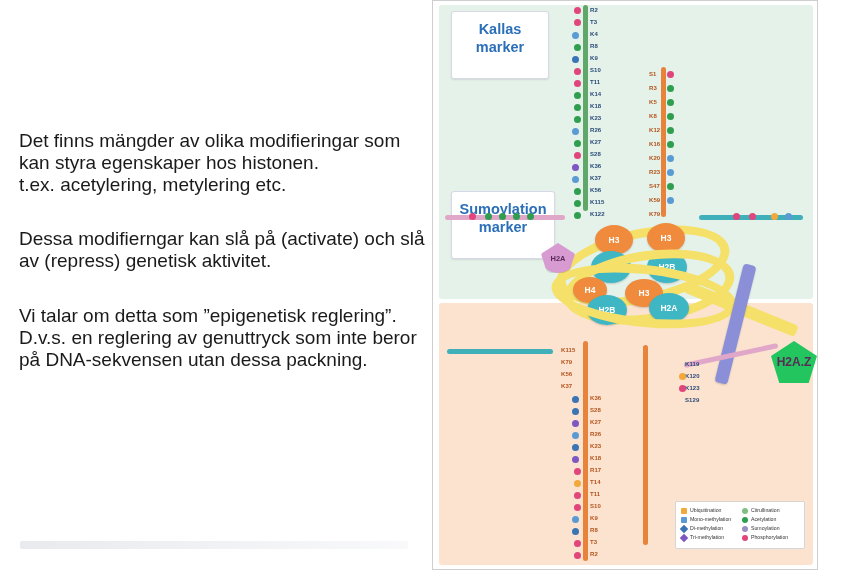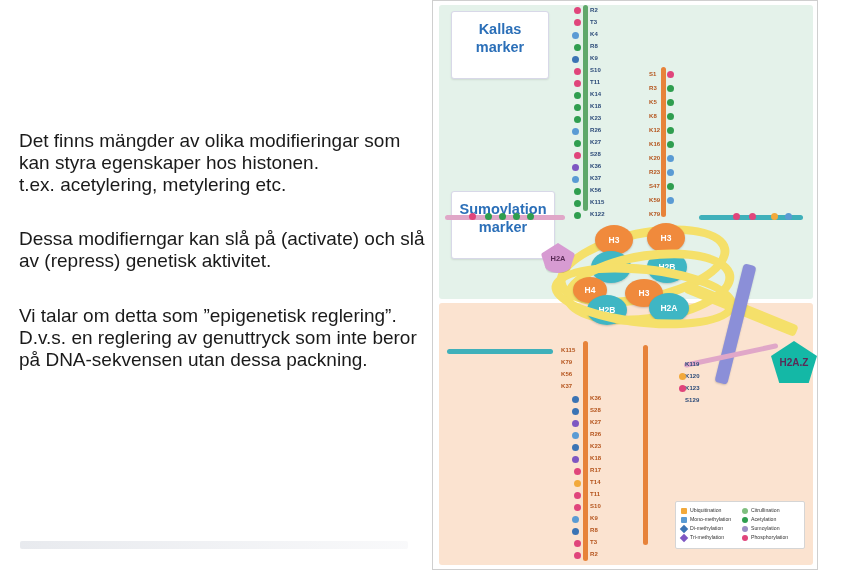--- a/index.html
+++ b/index.html
@@ -147,24 +147,24 @@
   .h2a1{ left: 70px;  top: 44px; width: 40px; height: 32px; background: #3fb6c4; }
   .h2b1{ left: 126px; top: 44px; width: 40px; height: 32px; background: #3fb6c4; }
   .h4a { left: 52px;  top: 70px; width: 34px; height: 26px; background: #f08a3c; }
   .h3c { left: 104px; top: 72px; width: 38px; height: 28px; background: #f08a3c; }
   .h2b2{ left: 66px;  top: 88px; width: 40px; height: 30px; background: #3fb6c4; }
   .h2a2{ left: 128px; top: 86px; width: 40px; height: 30px; background: #3fb6c4; }
   .h2ax {
     position: absolute;
     left: 250px; top: 134px;
     width: 46px; height: 42px;
-    background: #14b8a6;
+    background: #22c55e;
     clip-path: polygon(50% 0%, 100% 36%, 82% 100%, 18% 100%, 0% 36%);
     display: flex; align-items: center; justify-content: center;
-    font-size: 10px; font-weight: bold; color: #5a2b57;
+    font-size: 12px; font-weight: bold; color: #5a2b57;
   }
   .h2a-left {
     position: absolute;
     left: 20px; top: 36px;
     width: 34px; height: 30px;
     background: #d79bd2;
     clip-path: polygon(50% 0%, 100% 36%, 82% 100%, 18% 100%, 0% 36%);
     display: flex; align-items: center; justify-content: center;
     font-size: 7.5px; font-weight: bold; color: #5a2b57;
   }

